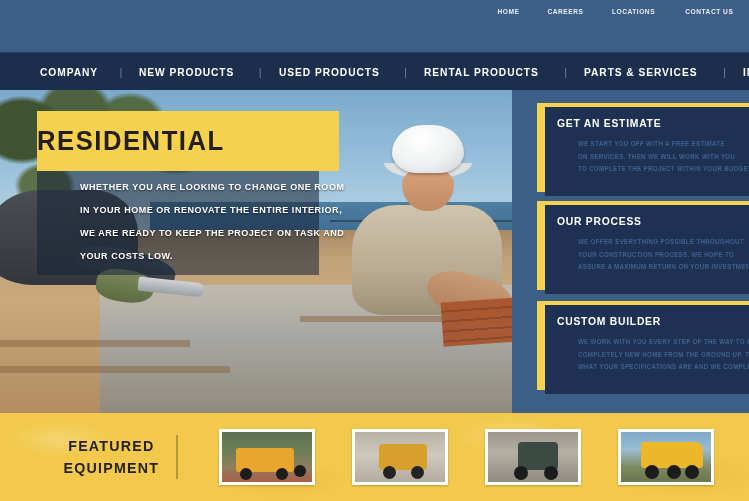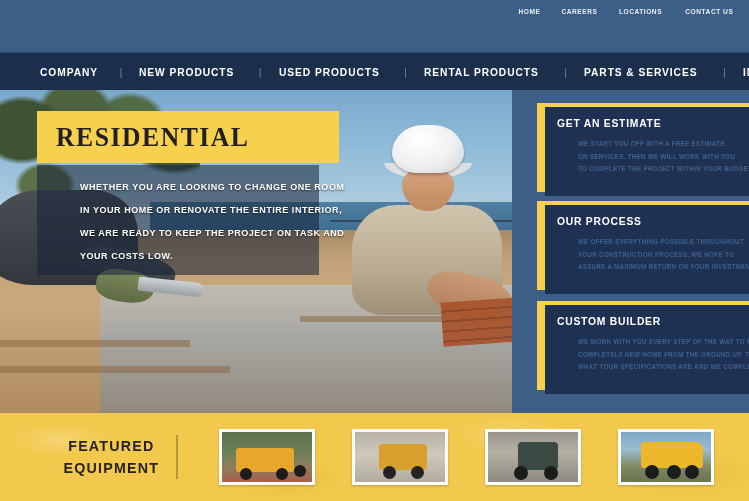--- a/index.html
+++ b/index.html
@@ -11,21 +11,21 @@
   }
   .page { position: relative; width: 749px; height: 501px; overflow: hidden; }
 
   
   .topbar {
     position: absolute; left: 0; top: 0; width: 749px; height: 52px;
     background: #3d5f87;
   }
   .util-nav {
     position: absolute; right: 12px; top: 7px;
-    display: flex; gap: 17px; align-items: center;
+    display: flex; gap: 24px; align-items: center;
   }
   .util-link {
     color: #e8eef5; font-size: 7.5px; font-weight: bold;
     letter-spacing: 0.6px; text-decoration: none;
     font-family: "Liberation Sans", sans-serif;
     transform: scaleX(0.88); transform-origin: center;
     white-space: nowrap;
   }
   .searchwrap {
     position: absolute; right: 12px; top: 28px;
@@ -183,23 +183,23 @@
     border-radius: 3px 8px 8px 3px;
     transform: rotate(6deg);
   }
 
   
   .hero-overlay {
     position: absolute; left: 37px; top: 75px; width: 282px; height: 110px;
     background: rgba(20, 33, 52, 0.55);
   }
   .hero-title-band {
-    position: absolute; left: 37px; top: 21px; width: 302px; height: 52px;
+    position: absolute; left: 37px; top: 21px; width: 302px; height: 60px;
     background: #f5d14e;
-    display: flex; align-items: center; padding-left: 19px; font-family: Liberation Serif, serif;
+    display: flex; align-items: center; 
   }
   .hero-title {
     color: #231f20; font-size: 27px; font-weight: bold;
     letter-spacing: 1.6px; transform: scaleX(0.95); transform-origin: left center;
     white-space: nowrap;
   }
   .hero-lines {
     position: absolute; left: 80px; top: 85px; width: 260px;
   }
   .hero-line {

